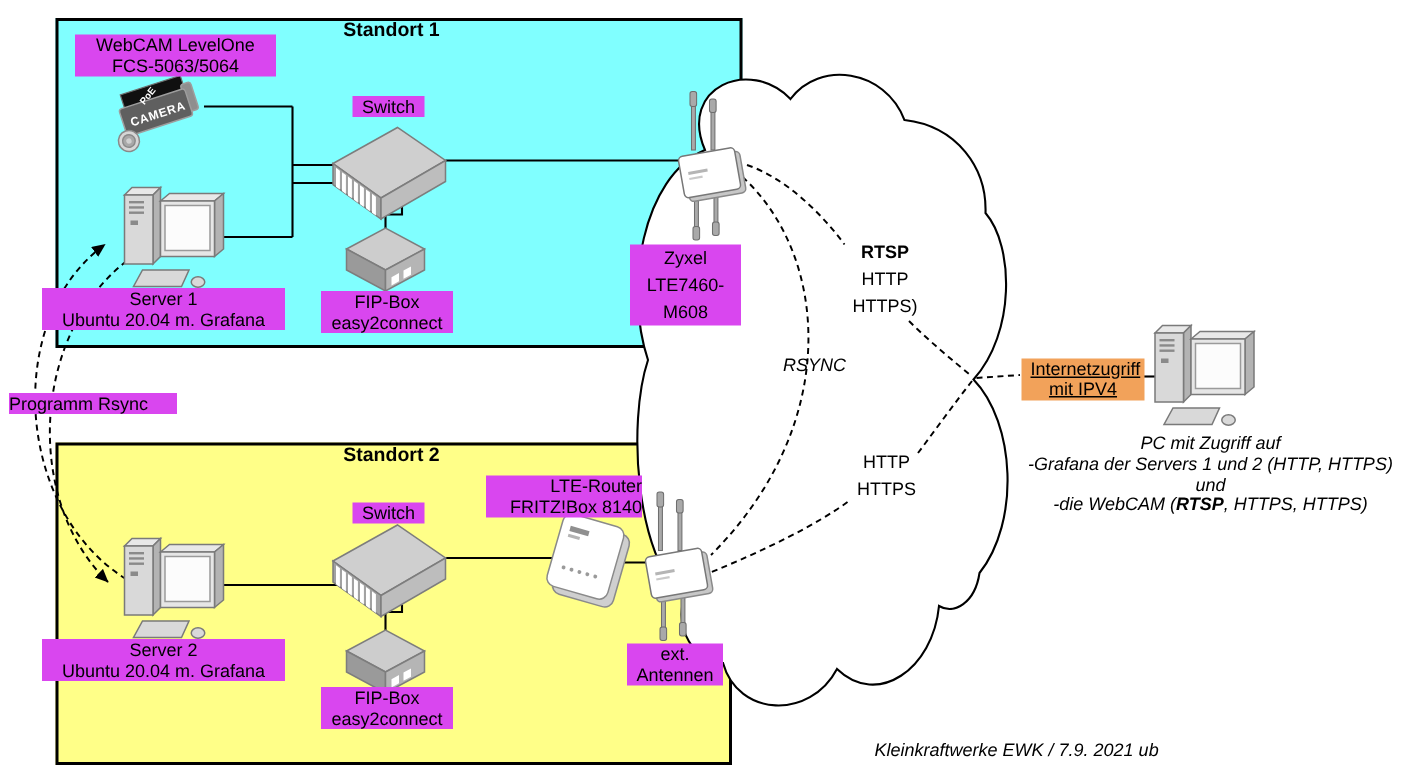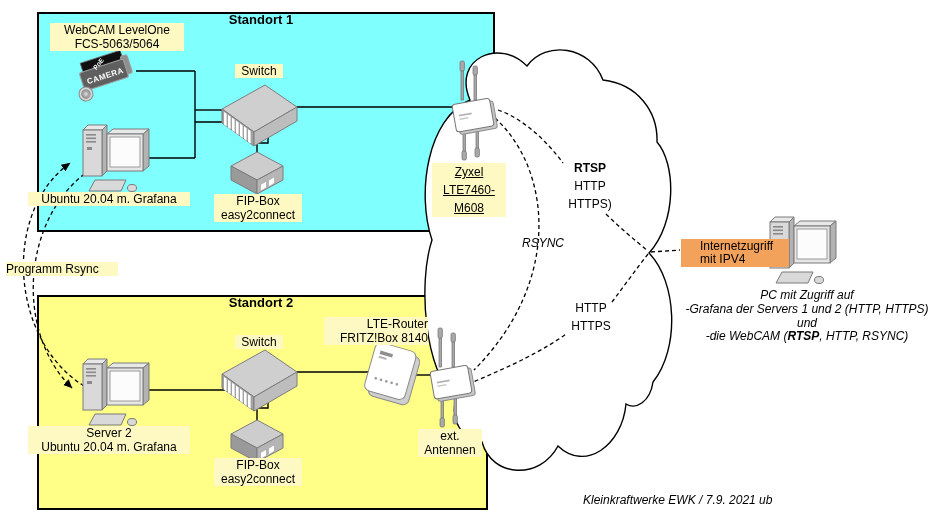--- a/index.html
+++ b/index.html
@@ -1,26 +1,26 @@
 <!DOCTYPE html>
 <html><head>
 <meta charset="utf-8">
 <style>
   html,body{margin:0;padding:0;background:#fff;}
   #canvas{position:relative;width:947px;height:518px;background:#fff;overflow:hidden;
           font-family:"Liberation Sans",sans-serif;color:#000;}
   .site-box{position:absolute;border:2px solid #000;box-sizing:border-box;}
   #svg-layer{position:absolute;left:0;top:0;z-index:2;}
-  .lbl{position:absolute;z-index:3;font-size:12px;line-height:14px;text-align:center;background:#fef9c3;}
+  .lbl{position:absolute;z-index:3;font-size:12px;line-height:14px;text-align:center;background:#d946ef;}
   .lbl.transparent{background:transparent;font-style:italic;}
   .lbl.bold-title{font-weight:bold;font-size:13px;background:transparent;}
   .lbl.spread{line-height:18px;background:transparent;}
   .lbl.left-align{text-align:left;}
   .lbl .b{font-weight:bold;text-align:center;}
-  .lbl.orange{padding:1px 19px;text-align:left;line-height:13px;}
+  .lbl.orange{padding:1px 6px;text-align:center;line-height:13px;text-decoration:underline;}
   .pcline{line-height:13.8px;}
 </style>
 </head>
 <body>
 
 <div id="canvas">
 
   <div class="site-box" style="left: 37px; top: 12px; width: 458px; height: 220px; background-color: rgb(128, 255, 255);"></div>
   <div class="site-box" style="left: 37px; top: 295px; width: 451px; height: 215px; background-color: rgb(255, 255, 136);"></div>
 
@@ -247,29 +247,30 @@
   <div class="lbl bold-title" style="left:199px;top:13px;width:124px;">Standort 1</div>
 
   <div class="lbl" style="left:50px;top:23px;width:134px;">
     <div>WebCAM LevelOne</div>
     <div>FCS-5063/5064</div>
   </div>
 
   <div class="lbl" style="left:235px;top:64px;width:48px;">Switch</div>
 
   <div class="lbl" style="left:28px;top:192px;width:162px;">
+    <div>Server 1</div>
     <div>Ubuntu 20.04 m. Grafana</div>
   </div>
 
   <div class="lbl" style="left:214px;top:194px;width:88px;">
     <div>FIP-Box</div>
     <div>easy2connect</div>
   </div>
 
-  <div class="lbl" style="left:432px;top:163px;width:74px;line-height:18px;text-decoration:underline;">
+  <div class="lbl" style="left:420px;top:163px;width:74px;line-height:18px;">
     <div>Zyxel</div>
     <div>LTE7460-</div>
     <div>M608</div>
   </div>
 
   <div class="lbl spread" style="left:560px;top:159px;width:60px;">
     <div class="b">RTSP</div>
     <div>HTTP</div>
     <div>HTTPS)</div>
   </div>
@@ -309,18 +310,18 @@
 
   <div class="lbl" style="left:418px;top:429px;width:64px;">
     <div>ext.</div>
     <div>Antennen</div>
   </div>
 
   <div class="lbl transparent" style="left:670px;top:289px;width:274px;">
     <div class="pcline">PC mit Zugriff auf</div>
     <div class="pcline">-Grafana der Servers 1 und 2 (HTTP, HTTPS)</div>
     <div class="pcline">und</div>
-    <div class="pcline"><span>-die WebCAM (</span><span class="b">RTSP</span><span>, HTTP, RSYNC)</span></div>
+    <div class="pcline"><span>-die WebCAM (</span><span class="b">RTSP</span><span>, HTTPS, HTTPS)</span></div>
   </div>
 
   <div class="lbl transparent left-align" style="left:583px;top:493px;width:230px;">Kleinkraftwerke EWK /  7.9. 2021 ub</div>
 
 </div>
 
 </body></html>

